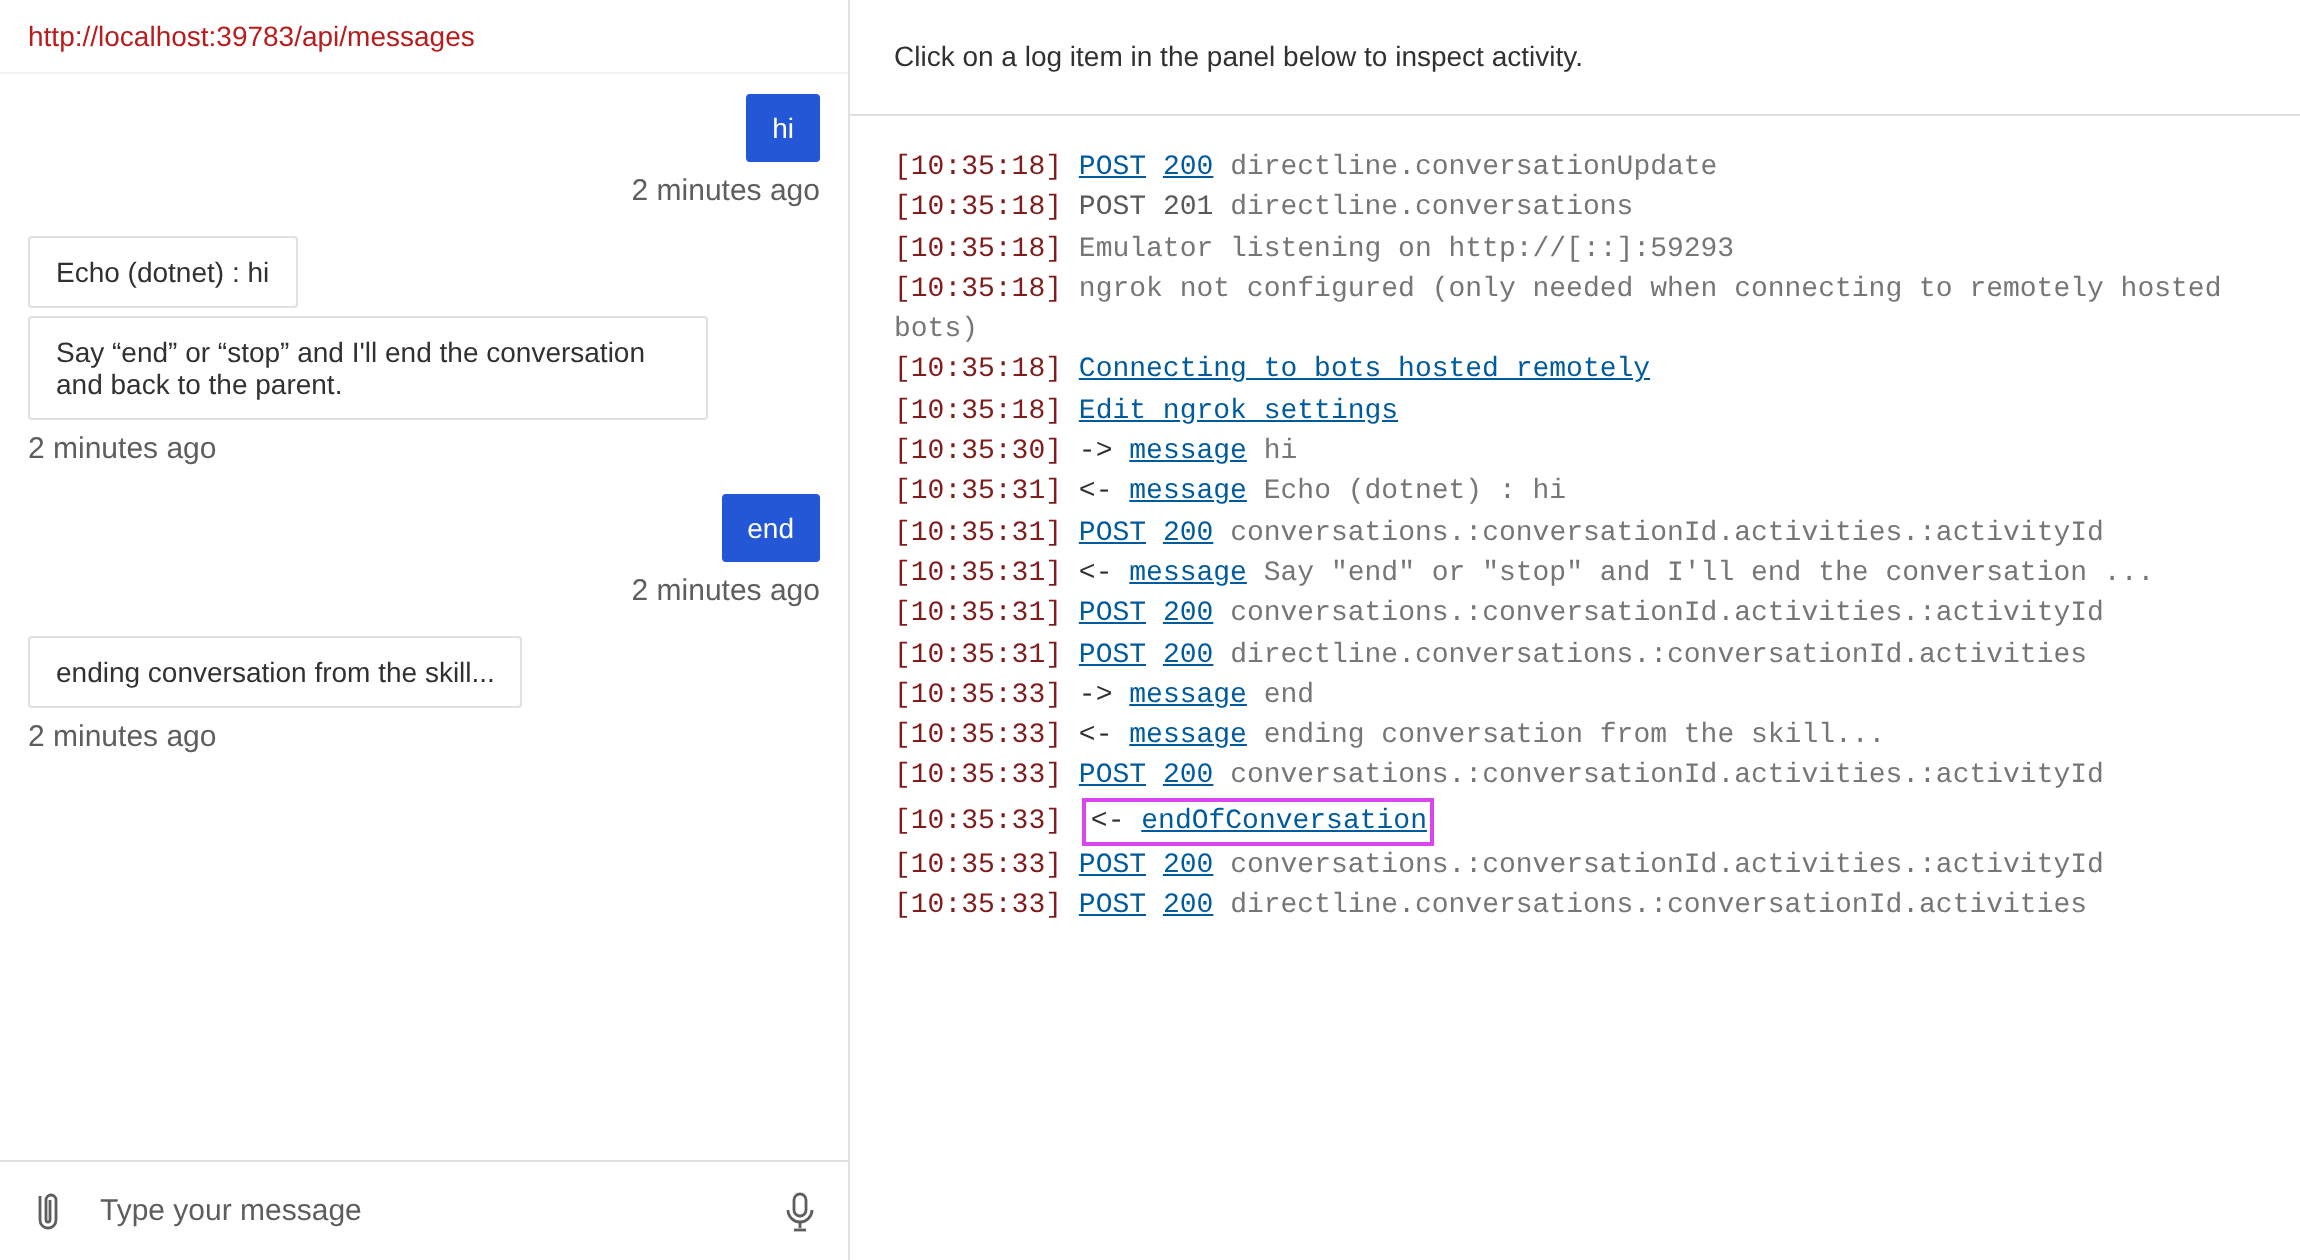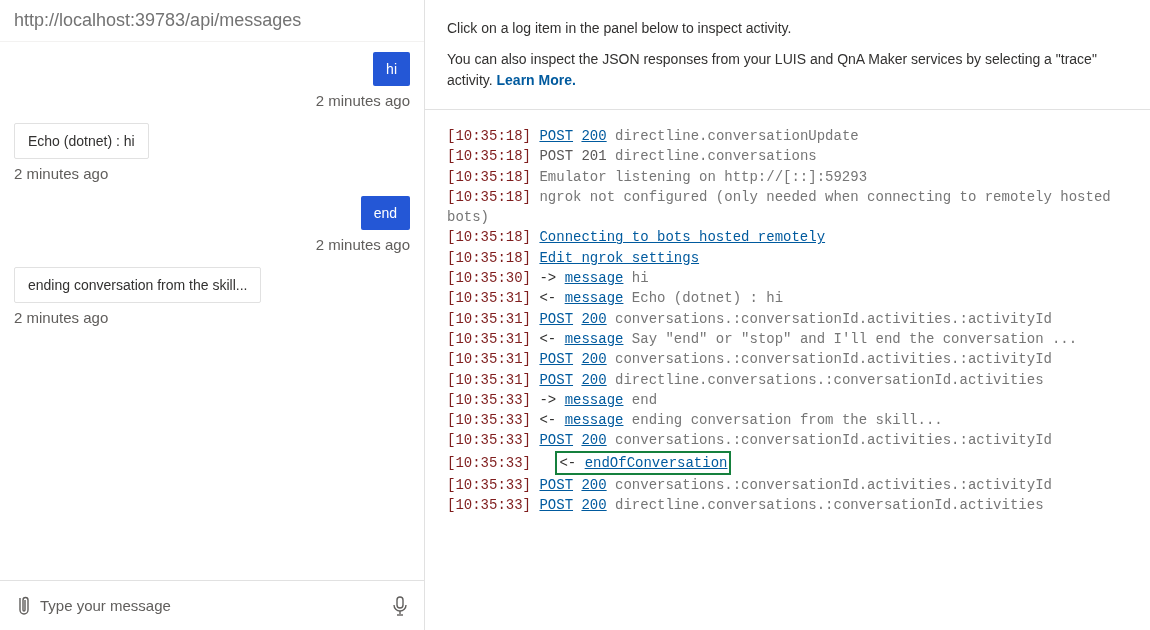--- a/index.html
+++ b/index.html
@@ -14,22 +14,22 @@
 }
 .left-panel {
   width: 425px;
   height: 100%;
   display: flex;
   flex-direction: column;
   border-right: 1px solid #e1e1e1;
 }
 .endpoint-bar {
   padding: 10px 14px;
-  font-size: 18px;
-  color: #737373;
+  font-size: 14px;
+  color: #b91c1c;
   border-bottom: 1px solid #f3f2f1;
 }
 .chat-scroll {
   flex: 1;
   overflow-y: auto;
   padding: 10px 14px 4px 14px;
 }
 .msg-row { margin-bottom: 4px; }
 .msg-row.right { text-align: right; }
 .bubble {
@@ -54,20 +54,21 @@
   color: #605e5c;
   margin: 6px 0 14px 0;
 }
 .ts.right { text-align: right; }
 .ts.left { text-align: left; }
 .input-row {
   display: flex;
   align-items: center;
   padding: 8px 12px;
   border-top: 1px solid #e1e1e1;
+  gap: 10px;
 }
 .input-row input {
   flex: 1;
   border: none;
   outline: none;
   font-size: 15px;
   color: #323130;
   padding: 8px 4px;
 }
 .input-row input::placeholder { color: #605e5c; }
@@ -108,36 +109,37 @@
   color: #5a5858;
   overflow: auto;
   white-space: pre-wrap;
 }
 .log-line { display: block; }
 .ts-stamp { color: #7f1d1d; }
 .link-seg { color: #005a9e; text-decoration: underline; cursor: pointer; }
 .rest { color: #767676; margin-top: 32px; }
 .arrow { color: #323130; }
 .highlight-box {
-  border: 2px solid #15803d;
+  border: 2px solid #d946ef;
   display: inline-block;
   padding: 0 2px;
-  margin-left: 16px;
+  margin-left: 2px;
 }
 svg { stroke: #605e5c; }
 </style>
 </head>
 <body>
 
 <div class="left-panel">
   <div class="endpoint-bar">http://localhost:39783/api/messages</div>
   <div class="chat-scroll" id="chat-scroll">
       <div class="msg-row right"><div class="bubble user">hi</div></div>
       <div class="ts right">2 minutes ago</div>
       <div class="msg-row "><div class="bubble bot">Echo (dotnet) : hi</div></div>
+      <div class="msg-row "><div class="bubble bot">Say “end” or “stop” and I'll end the conversation and back to the parent.</div></div>
       <div class="ts left">2 minutes ago</div>
       <div class="msg-row right"><div class="bubble user">end</div></div>
       <div class="ts right">2 minutes ago</div>
       <div class="msg-row "><div class="bubble bot">ending conversation from the skill...</div></div>
       <div class="ts left">2 minutes ago</div>
     </div>
   <div class="input-row">
     <div class="icon-btn">
       <svg width="20" height="22" viewBox="0 0 20 22" fill="none" stroke-width="1.4">
         <path d="M6 3 v12 a4 4 0 0 0 8 0 V5 a2.5 2.5 0 0 0 -5 0 v10 a1 1 0 0 0 2 0 V5"></path>
@@ -151,18 +153,15 @@
         <path d="M9 16 v3"></path>
         <path d="M6 20 h6"></path>
       </svg>
     </div>
   </div>
 </div>
 
 <div class="right-panel">
   <div class="info-block">
     <p>Click on a log item in the panel below to inspect activity.</p>
-    <p>
-      <span>You can also inspect the JSON responses from your LUIS and QnA Maker services by selecting a "trace" activity. </span><a href="#">Learn More.</a>
-    </p>
   </div>
   <div class="log-block" id="log-block"><div class="log-line"><span class="ts-stamp">[10:35:18]</span> <span class="link-seg">POST</span> <span class="link-seg">200</span> <span class="rest">directline.conversationUpdate</span></div><div class="log-line"><span class="ts-stamp">[10:35:18]</span> <span>POST </span><span>201</span> <span class="rest">directline.conversations</span></div><div class="log-line"><span class="ts-stamp">[10:35:18]</span> <span class="rest">Emulator listening on http://[::]:59293</span></div><div class="log-line"><span class="ts-stamp">[10:35:18]</span> <span class="rest">ngrok not configured (only needed when connecting to remotely hosted bots)</span></div><div class="log-line"><span class="ts-stamp">[10:35:18]</span> <span class="link-seg">Connecting to bots hosted remotely</span></div><div class="log-line"><span class="ts-stamp">[10:35:18]</span> <span class="link-seg">Edit ngrok settings</span></div><div class="log-line"><span class="ts-stamp">[10:35:30]</span> <span class="arrow">-&gt; </span><span class="link-seg">message</span> <span class="rest">hi</span></div><div class="log-line"><span class="ts-stamp">[10:35:31]</span> <span class="arrow">&lt;- </span><span class="link-seg">message</span> <span class="rest">Echo (dotnet) : hi</span></div><div class="log-line"><span class="ts-stamp">[10:35:31]</span> <span class="link-seg">POST</span> <span class="link-seg">200</span> <span class="rest">conversations.:conversationId.activities.:activityId</span></div><div class="log-line"><span class="ts-stamp">[10:35:31]</span> <span class="arrow">&lt;- </span><span class="link-seg">message</span> <span class="rest">Say "end" or "stop" and I'll end the conversation ...</span></div><div class="log-line"><span class="ts-stamp">[10:35:31]</span> <span class="link-seg">POST</span> <span class="link-seg">200</span> <span class="rest">conversations.:conversationId.activities.:activityId</span></div><div class="log-line"><span class="ts-stamp">[10:35:31]</span> <span class="link-seg">POST</span> <span class="link-seg">200</span> <span class="rest">directline.conversations.:conversationId.activities</span></div><div class="log-line"><span class="ts-stamp">[10:35:33]</span> <span class="arrow">-&gt; </span><span class="link-seg">message</span> <span class="rest">end</span></div><div class="log-line"><span class="ts-stamp">[10:35:33]</span> <span class="arrow">&lt;- </span><span class="link-seg">message</span> <span class="rest">ending conversation from the skill...</span></div><div class="log-line"><span class="ts-stamp">[10:35:33]</span> <span class="link-seg">POST</span> <span class="link-seg">200</span> <span class="rest">conversations.:conversationId.activities.:activityId</span></div><div class="log-line"><span class="ts-stamp">[10:35:33]</span> <span class="highlight-box"><span class="arrow">&lt;- </span><span class="link-seg">endOfConversation</span></span></div><div class="log-line"><span class="ts-stamp">[10:35:33]</span> <span class="link-seg">POST</span> <span class="link-seg">200</span> <span class="rest">conversations.:conversationId.activities.:activityId</span></div><div class="log-line"><span class="ts-stamp">[10:35:33]</span> <span class="link-seg">POST</span> <span class="link-seg">200</span> <span class="rest">directline.conversations.:conversationId.activities</span></div></div>
 </div>
 
 </body></html>

